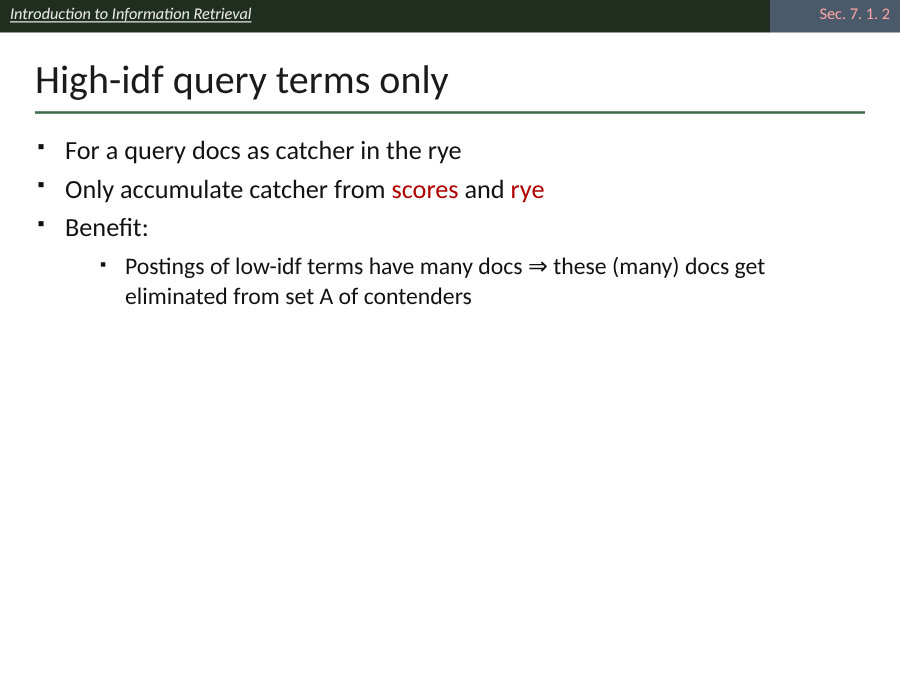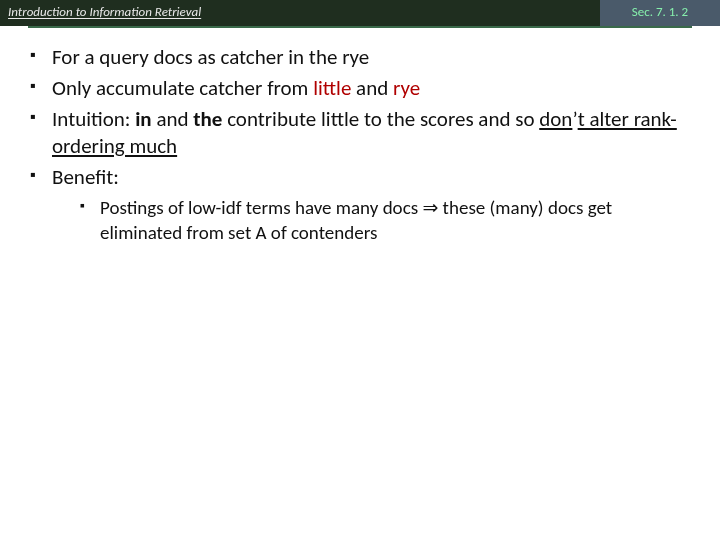--- a/index.html
+++ b/index.html
@@ -1,20 +1,20 @@
 <!DOCTYPE html>
 <html><head>
 <meta charset="utf-8">
 <style>
   * { box-sizing: border-box; margin: 0; padding: 0; }
   html, body { width: 720px; height: 540px; font-family: Calibri, "Segoe UI", Arial, sans-serif; background: #fff; overflow: hidden; }
   .slide { width: 720px; height: 540px; position: relative; }
   .topbar { display: flex; height: 26px; }
   .topbar-left { flex: 1; background: #1f2e1f; color: #e8e8e8; font-style: italic; font-size: 13px; padding: 4px 8px; text-decoration: underline; text-underline-offset: 2px; }
-  .topbar-right { width: 120px; background: #4a5a6a; color: #86efac; font-size: 13px; padding: 4px 8px; text-align: center; }
+  .topbar-right { width: 104px; background: #4a5a6a; color: #fca5a5; font-size: 13px; padding: 4px 8px; text-align: right; }
   .title { font-size: 32px; font-weight: 400; color: #1a1a1a; padding: 18px 28px 6px 28px; }
   .title-rule { margin: 0 28px; border: none; border-top: 2px solid #3a6a4a; }
   .content { padding: 16px 28px 0 28px; font-size: 21px; color: #111; line-height: 1.28; }
   ul.outer { list-style: none; padding-left: 0; }
   ul.outer > li { position: relative; padding-left: 24px; margin-bottom: 4px; }
   ul.outer > li::before { content: "▪"; position: absolute; left: 2px; top: 1px; font-size: 16px; color: #111; }
   ul.inner { list-style: none; padding-left: 26px; margin-top: 6px; }
   ul.inner > li { position: relative; padding-left: 22px; font-size: 19px; }
   ul.inner > li::before { content: "▪"; position: absolute; left: 2px; top: 1px; font-size: 14px; color: #111; }
   .it { }
@@ -25,36 +25,34 @@
 </head>
 <body>
 
 <div class="slide">
 
   <div class="topbar">
     <div class="topbar-left">Introduction to Information Retrieval</div>
     <div class="topbar-right">Sec. 7. 1. 2</div>
   </div>
 
+  <div class="title">High-idf query terms only</div>
   <hr class="title-rule">
 
   <div class="content">
     <ul class="outer">
 
       <li>
         <span>For a query docs as </span><span class="it">catcher in the rye</span>
       </li>
 
       <li>
-        <span>Only accumulate catcher from </span><span class="it red">little</span><span> and </span><span class="it red">rye</span>
+        <span>Only accumulate catcher from </span><span class="it red">scores</span><span> and </span><span class="it red">rye</span>
       </li>
 
-      <li>
-        <span>Intuition: </span><b><span class="it">in</span></b><span> and </span><b><span class="it">the</span></b><span> contribute little to the scores and so </span><span class="u">don</span><span>’</span><span class="u">t alter rank-ordering much</span>
-      </li>
 
       <li>
         <span>Benefit:</span>
         <ul class="inner">
           <li>
             <span>Postings of low-idf terms have many docs </span><span>⇒</span><span> these (many) docs get eliminated from set </span><span class="it">A</span><span> of contenders</span>
           </li>
         </ul>
       </li>
 

